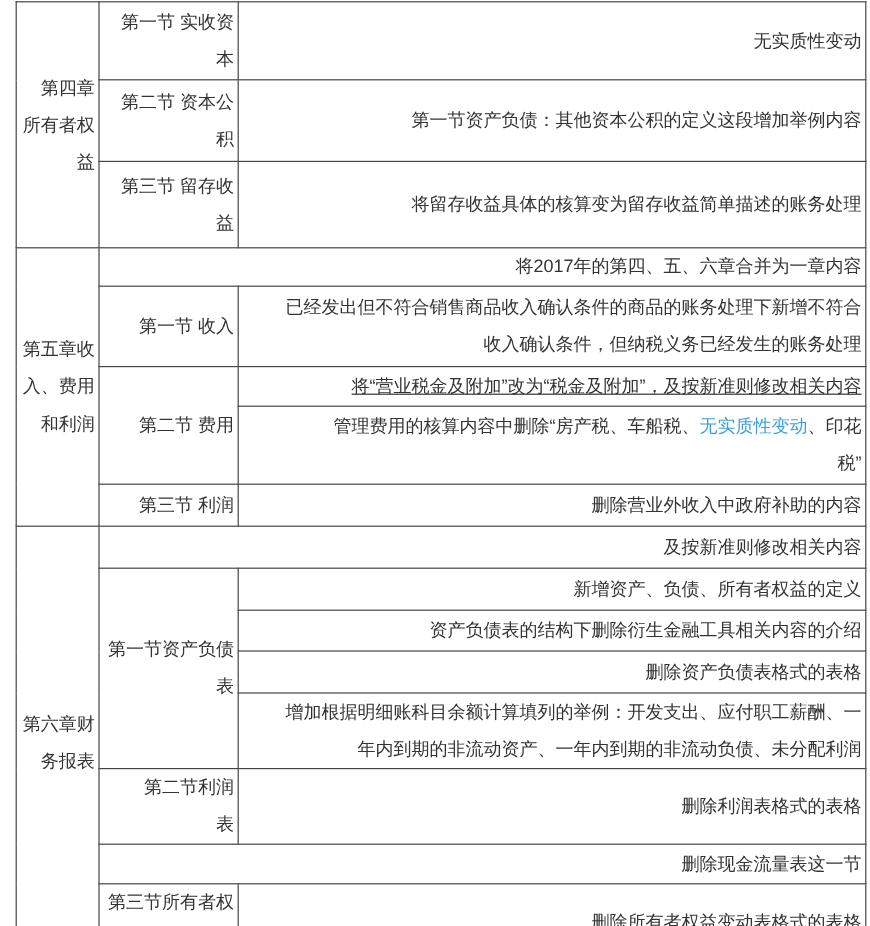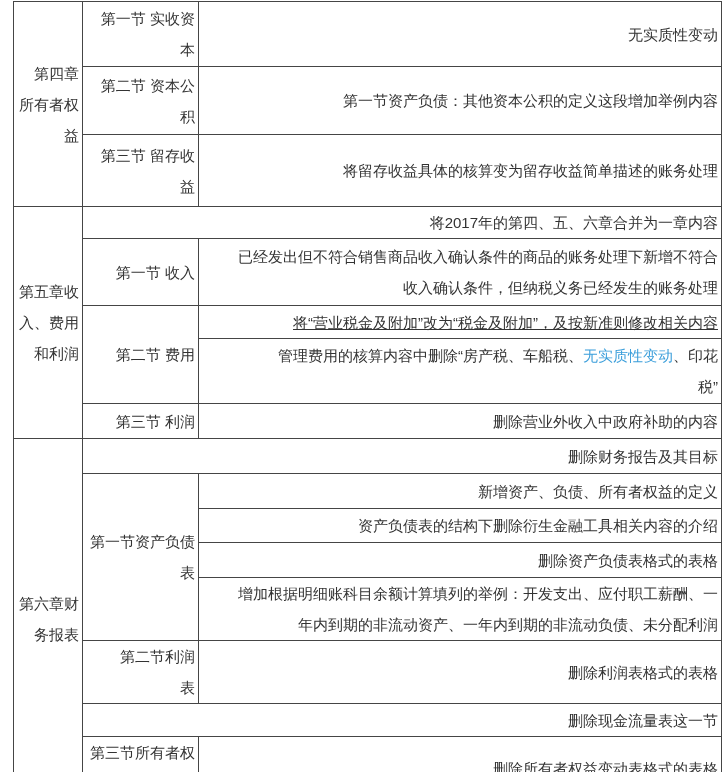--- a/index.html
+++ b/index.html
@@ -116,21 +116,21 @@
 税”</span></td>
       </tr>
       <tr class="r8">
         <td style="border-color: rgb(69, 69, 69);">第三节 利润</td>
         <td style="border-color: rgb(69, 69, 69);">删除营业外收入中政府补助的内容</td>
       </tr>
 
       <tr class="r9">
         <td class="chap" rowspan="8" style="border-color: rgb(69, 69, 69);">第六章财
 务报表</td>
-        <td colspan="2" style="border-color: rgb(69, 69, 69);">删除财务报告及其目标</td>
+        <td colspan="2" style="border-color: rgb(69, 69, 69);">及按新准则修改相关内容</td>
       </tr>
       <tr class="r10">
         <td rowspan="4" style="border-color: rgb(69, 69, 69);">第一节资产负债
 表</td>
         <td style="border-color: rgb(69, 69, 69); padding-left: 32px;">新增资产、负债、所有者权益的定义</td>
       </tr>
       <tr class="r11">
         <td style="border-color: rgb(69, 69, 69);">资产负债表的结构下删除衍生金融工具相关内容的介绍</td>
       </tr>
       <tr class="r12">

